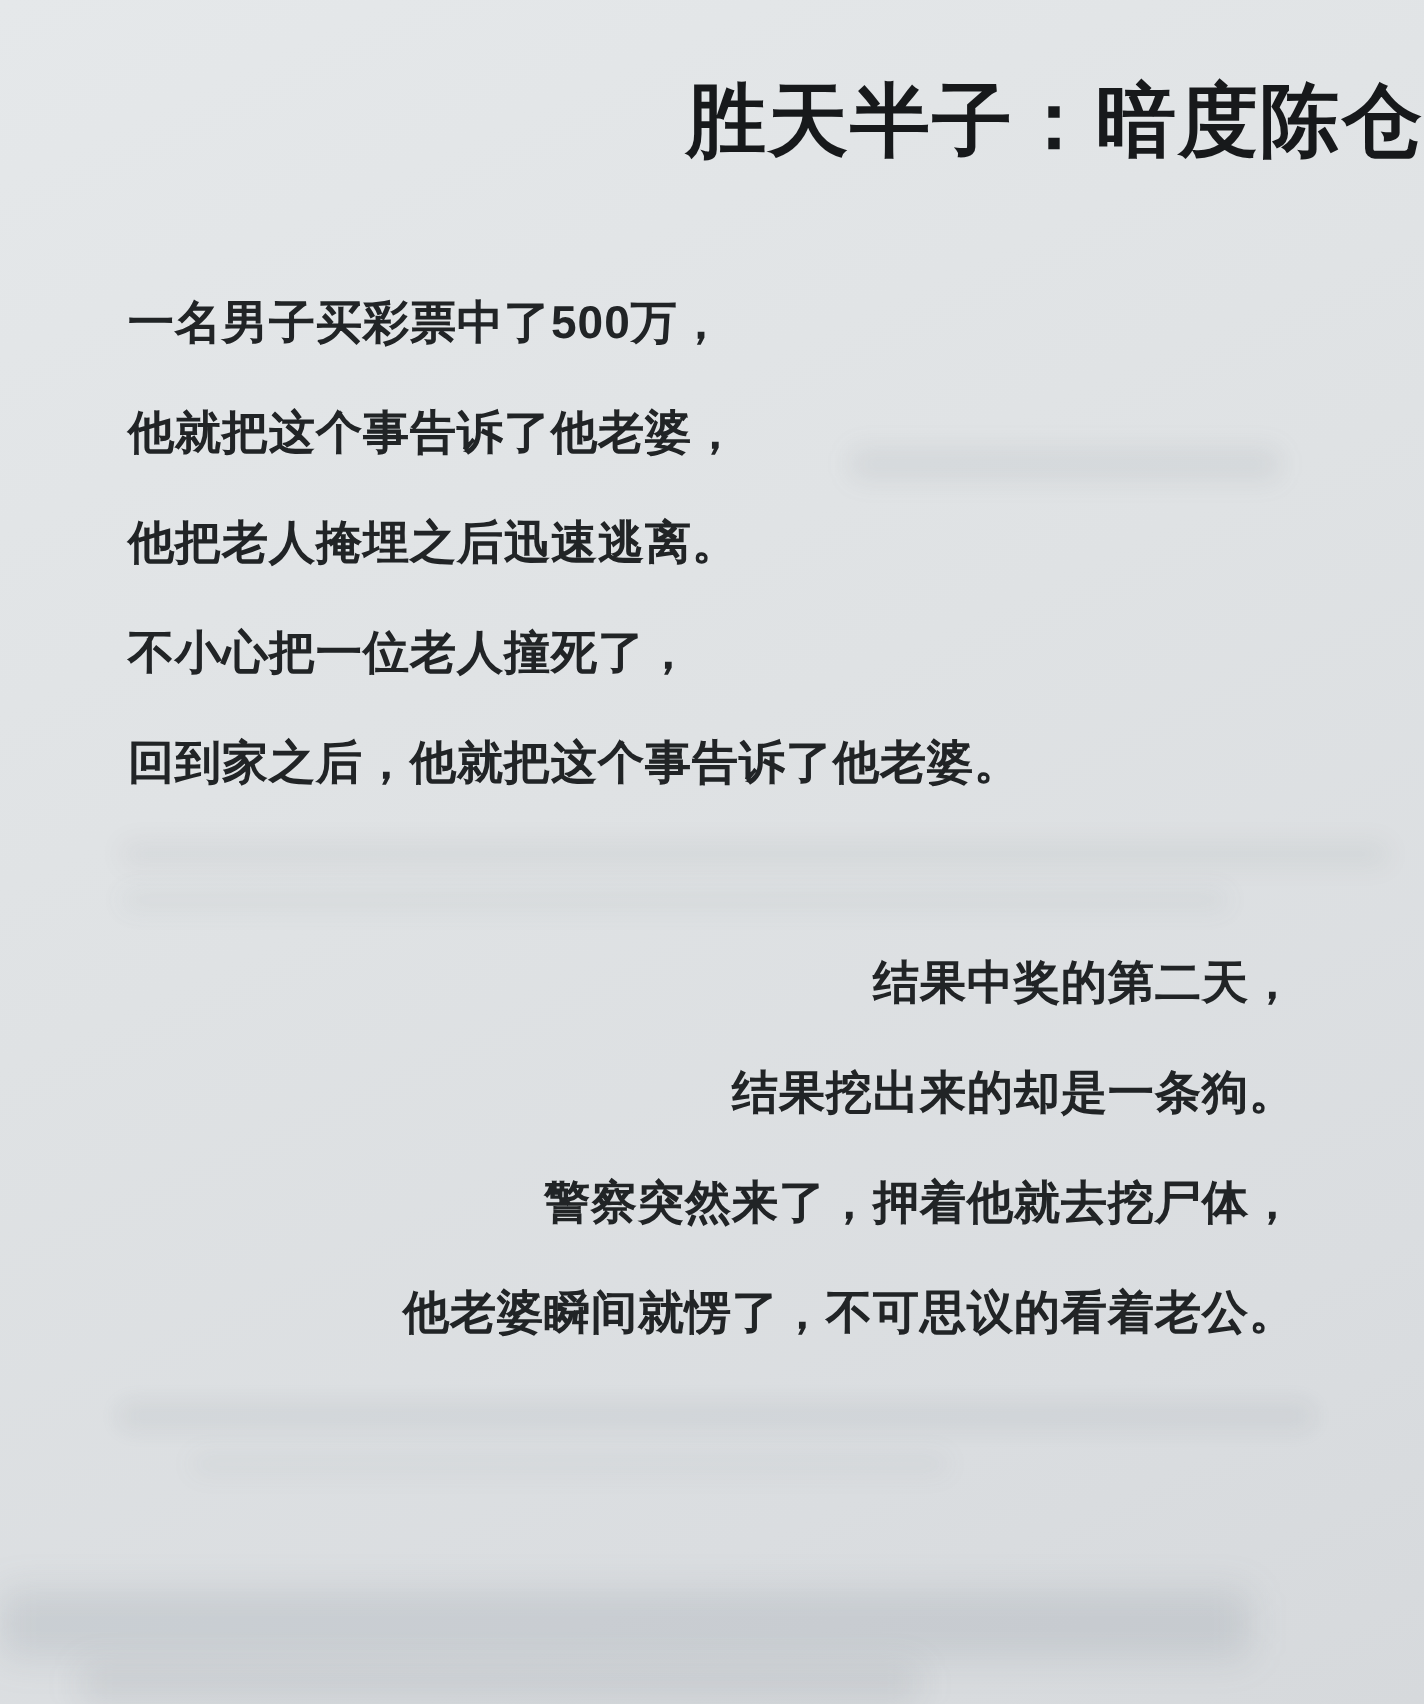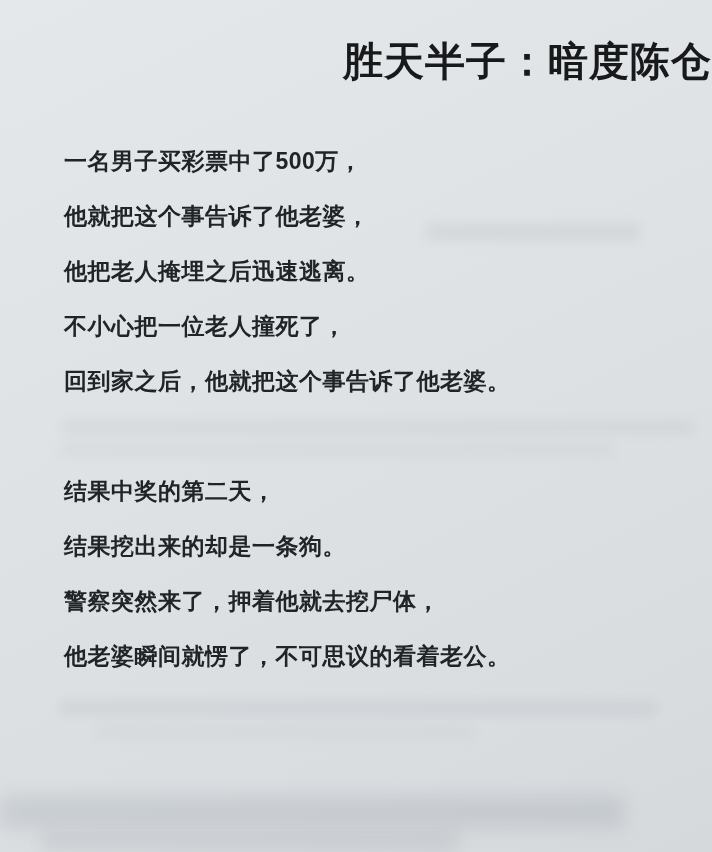--- a/index.html
+++ b/index.html
@@ -33,20 +33,21 @@
   }
   .body-text {
     padding: 0 64px;
     margin-top: 50px;
   }
   .para {
     margin: 0;
   }
   .para + .para {
     margin-top: 55px; 
+    text-align: right;
   }
   .line {
     margin: 0;
     font-size: 23px;
     line-height: 55px;
     font-weight: 700;
     letter-spacing: 0.5px;
     white-space: nowrap;
     color: #212426;
   }

